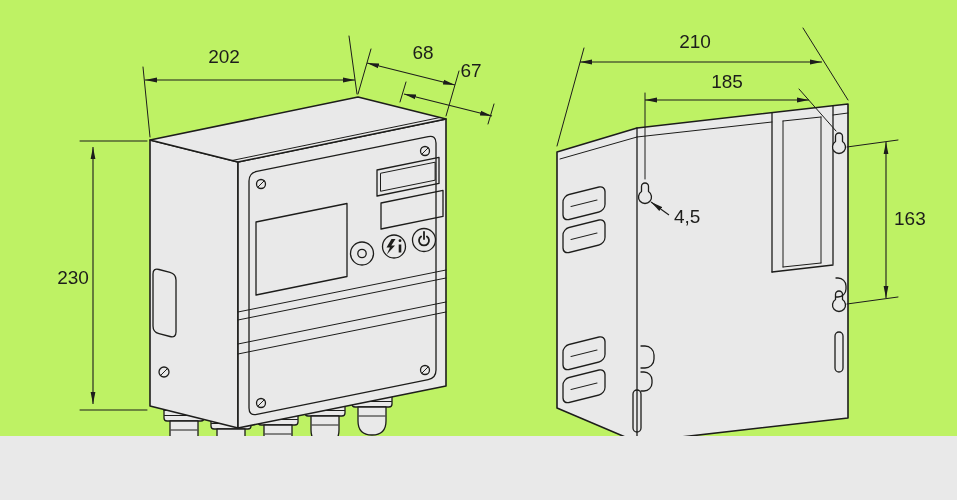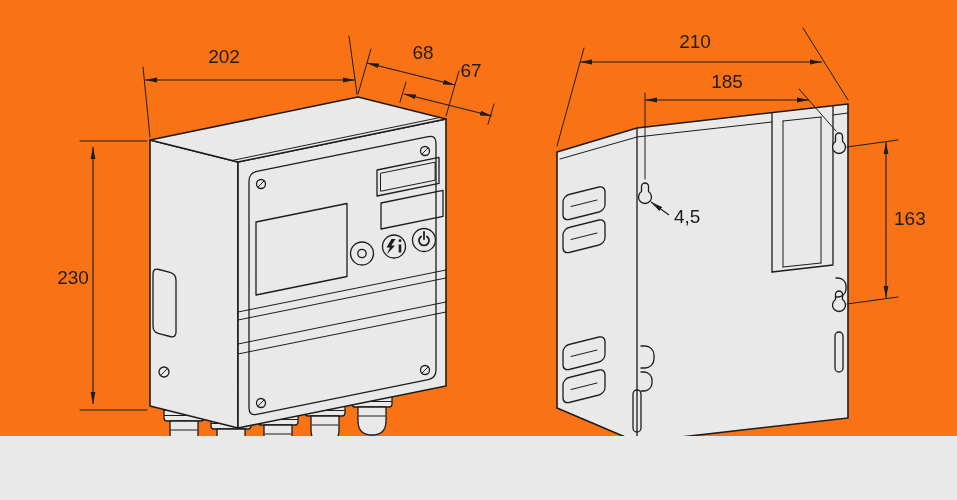--- a/index.html
+++ b/index.html
@@ -1,16 +1,16 @@
 <!DOCTYPE html>
 <html><head>
 <meta charset="utf-8">
 <style>
   html,body{margin:0;padding:0;background:#e9e9e9;}
-  .canvas{width:957px;height:436px;background:#f97316;position:relative;overflow:hidden;
+  .canvas{width:957px;height:436px;background:#bef264;position:relative;overflow:hidden;
           font-family:"Liberation Sans",sans-serif;}
   svg{display:block;width:957px;height:500px;}
   .face{fill:#e9e9e9;stroke:#1d1d1b;stroke-width:1.6;stroke-linejoin:round;}
   .detail{fill:none;stroke:#1d1d1b;stroke-width:1.3;stroke-linejoin:round;stroke-linecap:round;}
   .detail-f{fill:#e9e9e9;stroke:#1d1d1b;stroke-width:1.3;stroke-linejoin:round;}
   .thin{fill:none;stroke:#1d1d1b;stroke-width:1;stroke-linecap:round;}
   .dim{fill:none;stroke:#1d1d1b;stroke-width:1.1;}
   .dimtxt{font-family:"Liberation Sans",sans-serif;font-size:19px;fill:#1d1d1b;}
 </style>
 </head>

